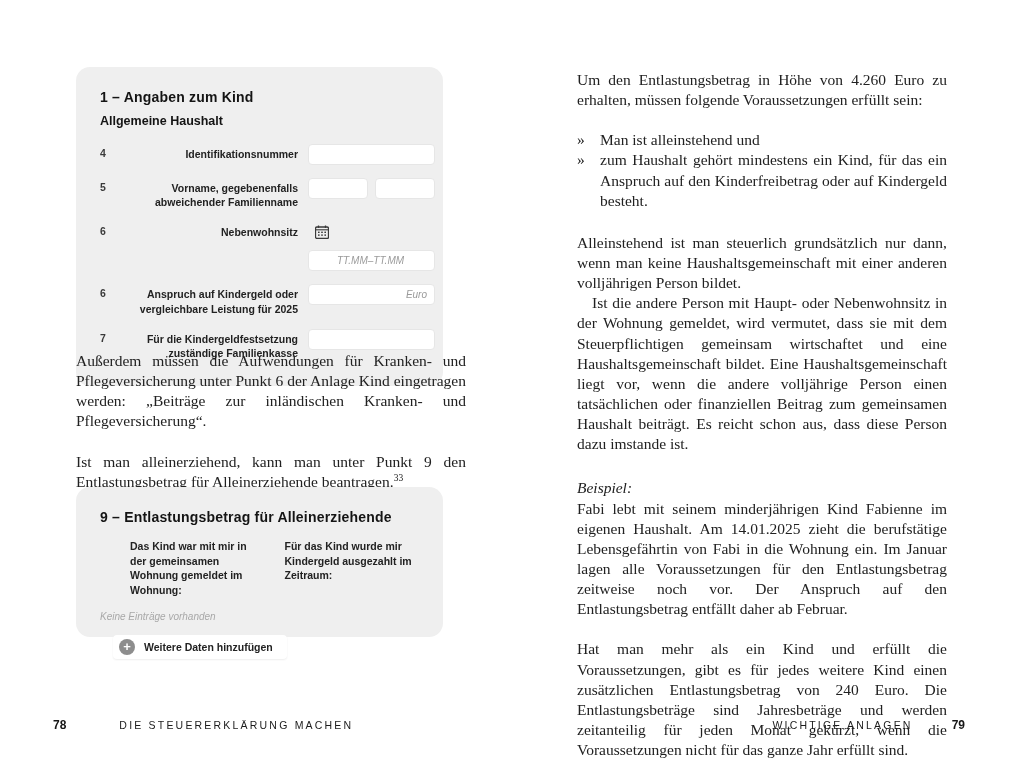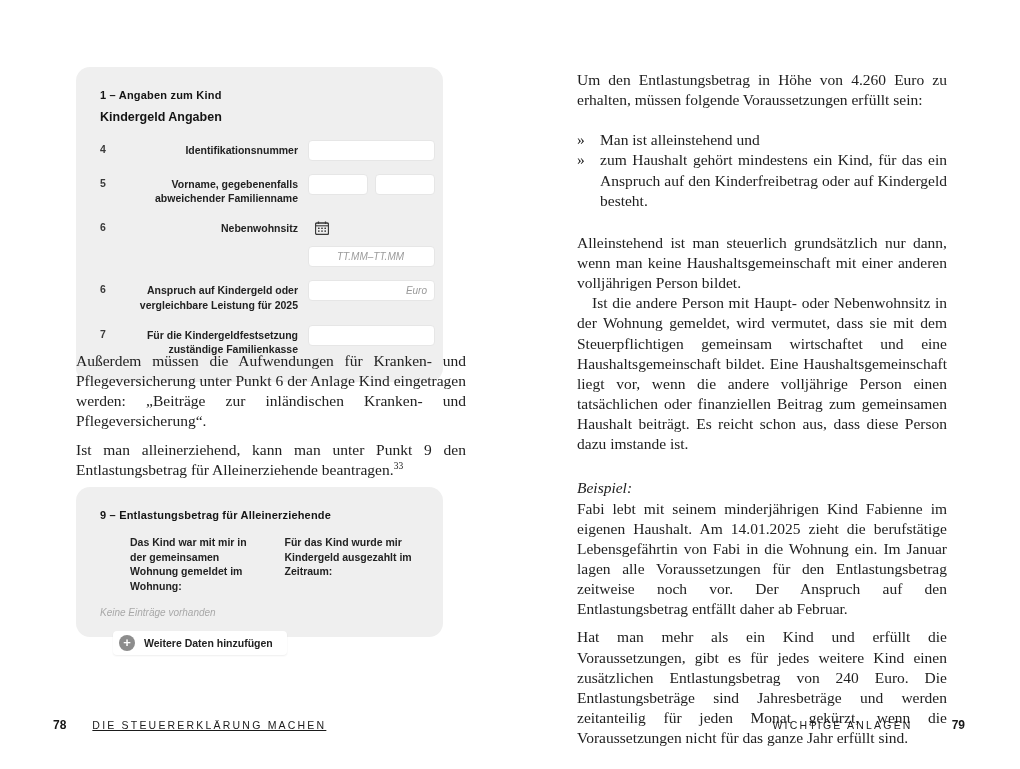--- a/index.html
+++ b/index.html
@@ -7,21 +7,21 @@
   #page {
     position:relative; width:1020px; height:769px; background:#ffffff;
     font-family:"Liberation Sans", sans-serif; color:#1d1d1d; overflow:hidden;
   }
 
   
   .card {
     position:absolute; left:76px; width:367px; background:#efefef;
     border-radius:14px; padding:22px 24px 24px 24px;
   }
-  .card-title { font-size:11px; font-weight:700; letter-spacing:.2px; color:#141414; }
+  .card-title { font-size:14px; font-weight:700; letter-spacing:.2px; color:#141414; }
   .card-subtitle { font-size:12.5px; font-weight:700; margin-top:9px; color:#141414; }
 
   .form-rows { margin-top:16px; }
   .form-row {
     display:grid; grid-template-columns:20px 168px 127px;
     column-gap:10px; align-items:start; margin-bottom:13px;
   }
   .row-num { font-size:10.5px; font-weight:700; color:#3a3a3a; padding-top:3px; }
   .row-label {
     font-size:10.5px; font-weight:700; text-align:right; line-height:1.35;
@@ -66,51 +66,51 @@
   }
   .add-btn-label { font-size:10.5px; font-weight:700; color:#222; }
 
   
   .serif {
     font-family:"Liberation Serif", serif; font-size:15.5px; line-height:1.3;
     color:#212121; text-align:justify;
   }
   .left-text { position:absolute; left:76px; top:351px; width:390px; }
   .right-col { position:absolute; left:577px; top:70px; width:370px; }
-  .para-gap { margin-top:8px; }
+  .para-gap { margin-top:20px; }
   .bullets { margin-top:20px; margin-bottom:22px; }
   .bullet-item { display:flex; }
   .bullet-marker { width:23px; flex:none; }
   .bullet-bold { font-weight:400; }
   .indent-para { text-indent:15px; }
   .example-label { font-style:italic; margin-top:24px; }
   sup.fn { font-size:9.5px; vertical-align:super; line-height:0; }
 
   
   .footer {
     position:absolute; top:718px; left:0; width:1020px; height:20px;
     font-family:"Liberation Sans",sans-serif;
   }
   .footer-left { position:absolute; left:53px; display:flex; align-items:baseline; }
   .footer-right { position:absolute; right:55px; display:flex; align-items:baseline; }
   .page-num { font-size:12px; font-weight:700; color:#161616; }
   .footer-label {
     font-size:10.5px; font-weight:500; letter-spacing:2.2px; color:#1b1b1b;
   }
-  .footer-left .footer-label { margin-left:26px;text-decoration:underline; }
+  .footer-left .footer-label { margin-left:53px; }
   .footer-right .footer-label { margin-right:39px; }
 </style>
 </head>
 <body>
 
 <div id="page">
 
   <div class="card" style="top:67px;">
     <div class="card-title">1 – Angaben zum Kind</div>
-    <div class="card-subtitle">Kindergeld Angaben</div>
+    <div class="card-subtitle">Allgemeine Haushalt</div>
 
     <div class="form-rows">
 
       <div class="form-row">
         <span class="row-num">4</span>
         <span class="row-label">Identifikationsnummer</span>
         <span class="row-field">
           <input class="field" style="">
         </span>
       </div>

